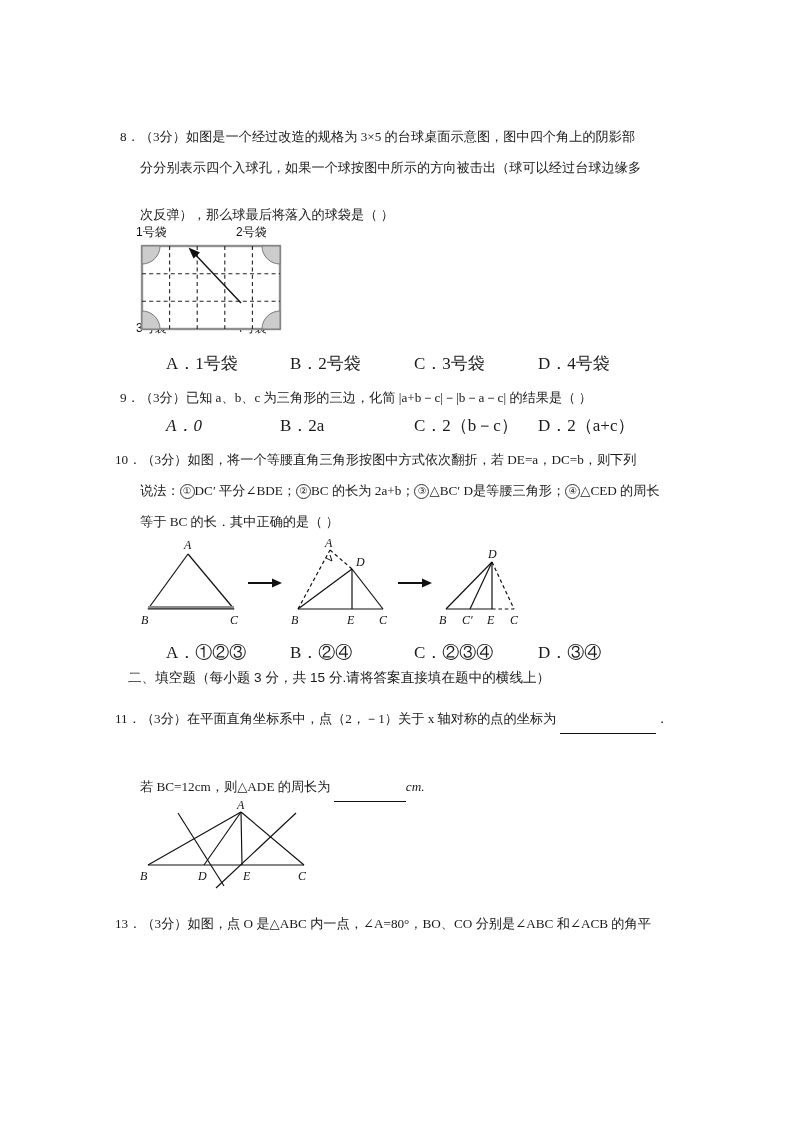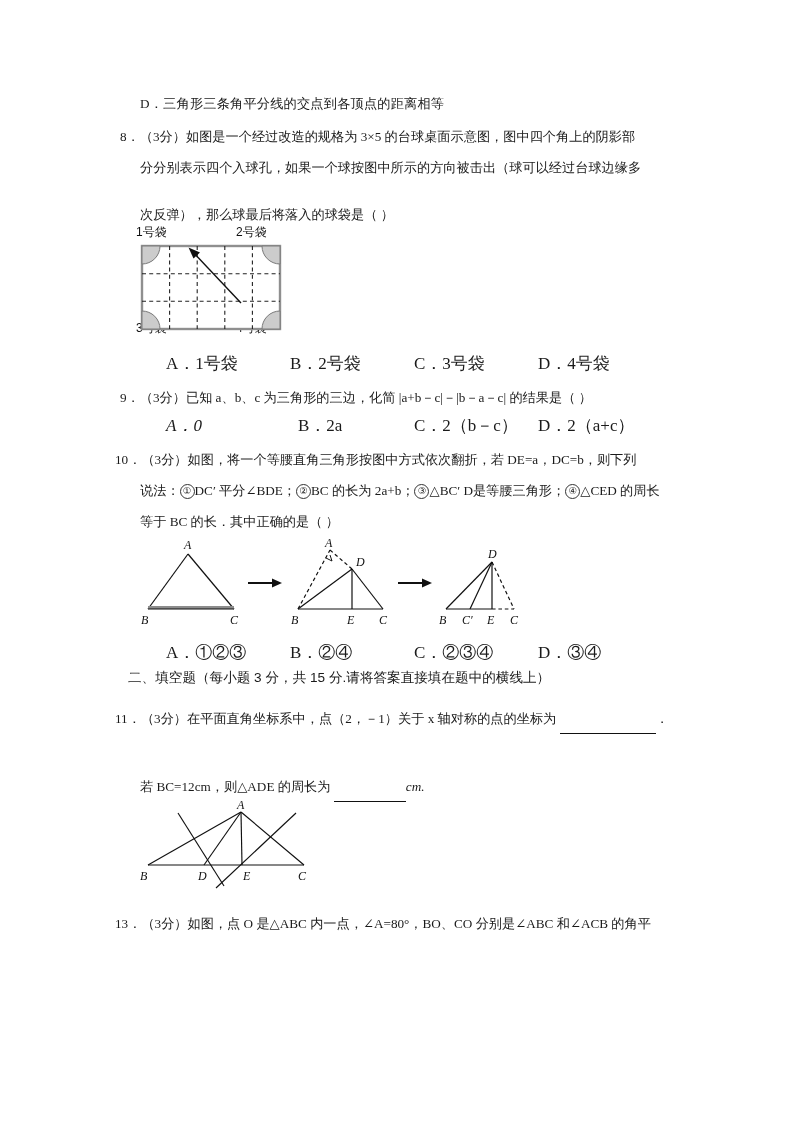--- a/index.html
+++ b/index.html
@@ -64,21 +64,20 @@
     font-size: 12px;
     fill: #111;
     font-style: normal;
   }
 </style>
 </head>
 <body>
 
 <div class="page">
 
-  <div class="blk" style="left:140px; top:88px;">D．三角形三条角平分线的交点到各顶点的距离相等</div>
 
   <div class="q-line" style="left:120px; top:121px;">8．（3分）如图是一个经过改造的规格为 3×5 的台球桌面示意图，图中四个角上的阴影部</div>
   <div class="q-line" style="left:140px; top:152px;">分分别表示四个入球孔，如果一个球按图中所示的方向被击出（球可以经过台球边缘多</div>
   <div class="q-line" style="left:140px; top:183px;margin-top:16px;">次反弹），那么球最后将落入的球袋是（       ）</div>
 
   <div class="figure" style="left:128px; top:222px;">
     <svg width="180" height="112" viewBox="0 0 180 112">
 
       <text class="lbl-cn" x="8" y="14">1号袋</text>
       <text class="lbl-cn" x="108" y="14">2号袋</text>
@@ -111,21 +110,21 @@
     </svg>
   </div>
 
   <div class="opt" style="left:166px; top:352px;">A．1号袋</div>
   <div class="opt" style="left:290px; top:352px;">B．2号袋</div>
   <div class="opt" style="left:414px; top:352px;">C．3号袋</div>
   <div class="opt" style="left:538px; top:352px;">D．4号袋</div>
 
   <div class="q-line" style="left:120px; top:382px;">9．（3分）已知 a、b、c 为三角形的三边，化简 |a+b－c|－|b－a－c| 的结果是（       ）</div>
   <div class="opt" style="left:166px; top:414px;font-style:italic;">A．0</div>
-  <div class="opt" style="left:298px; top:414px;">B．2a</div>
+  <div class="opt" style="left:280px; top:414px;">B．2a</div>
   <div class="opt" style="left:414px; top:414px;">C．2（b－c）</div>
   <div class="opt" style="left:538px; top:414px;">D．2（a+c）</div>
 
   <div class="q-line" style="left:115px; top:444px;">10．（3分）如图，将一个等腰直角三角形按图中方式依次翻折，若 DE=a，DC=b，则下列</div>
   <div class="q-line" style="left:140px; top:475px;">
     <span>说法：</span><span class="circnum">①</span><span>DC′ 平分∠BDE；</span><span class="circnum">②</span><span>BC 的长为 2a+b；</span><span class="circnum">③</span><span>△BC′ D是等腰三角形；</span><span class="circnum">④</span><span>△CED 的周长</span>
   </div>
   <div class="q-line" style="left:140px; top:506px;">等于 BC 的长．其中正确的是（       ）</div>
 
   <div class="figure" style="left:140px; top:536px;">

